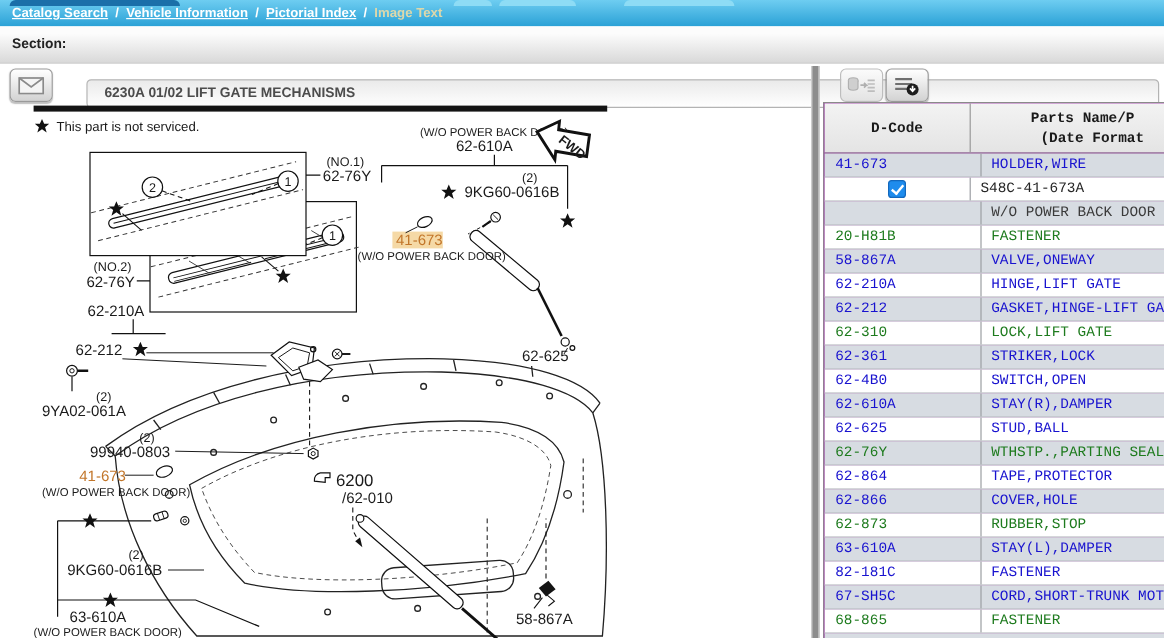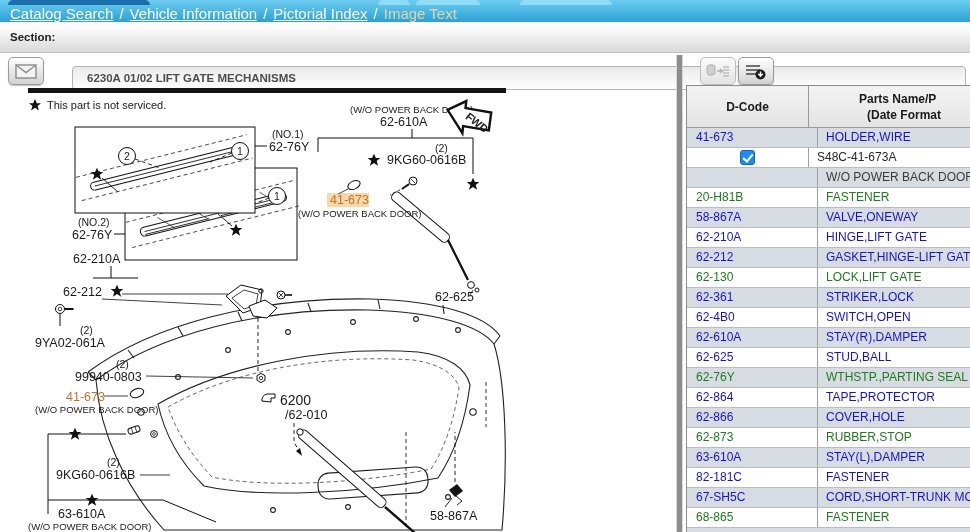--- a/index.html
+++ b/index.html
@@ -7,21 +7,21 @@
        font-family:"Liberation Sans",sans-serif;}
 
   
   .topbar{position:absolute;left:0;top:0;width:970px;height:22px;
           background:linear-gradient(#6ecdf1,#2aa1d6);border-bottom:1px solid #bfe6f6;}
   .tab{position:absolute;top:0;height:5px;border-radius:5px 5px 0 0;}
   .tab.dark{left:8px;width:142px;background:#1b6fa9;}
   .tab.lt1{left:378px;width:32px;background:#8edcf5;}
   .tab.lt2{left:416px;width:64px;background:#8edcf5;}
   .tab.lt3{left:520px;width:92px;background:#8edcf5;}
-  .crumbs{position:absolute;left:10px;top:5px;font-size:15px;font-weight:normal;color:#fff;white-space:nowrap;}
+  .crumbs{position:absolute;left:10px;top:5px;font-size:11px;font-weight:bold;color:#fff;white-space:nowrap;}
   .crumbs a{color:#fff;text-decoration:underline;cursor:pointer;}
   .crumbs .sep{margin:0 6px;text-decoration:none;}
   .crumbs .active{color:#ddd8ab;text-decoration:none;}
 
   
   .sectionbar{position:absolute;left:0;top:22px;width:970px;height:30px;
               background:linear-gradient(#fcfcfc 20%,#d9d9d9);border-bottom:1px solid #c2c2c2;}
   .section-label{position:absolute;left:10px;top:9px;font-size:11.5px;font-weight:bold;color:#222;}
   .section-box{position:absolute;left:72px;top:3px;width:878px;height:22px;border:1px solid #b3b3b3;
                border-radius:4px;background:linear-gradient(#eaeaea,#ffffff);
@@ -36,21 +36,21 @@
   .mail-btn{left:8px;top:57px;}
   .btn-export{left:700px;top:57px;}
   .btn-download{left:738px;top:57px;}
 
   
   .splitter{position:absolute;left:676px;top:55px;width:5px;height:477px;background:#8d8d8d;
             border-left:1px solid #d8d8d8;border-right:1px solid #d8d8d8;cursor:col-resize;}
 
   
   .parts-panel{position:absolute;left:686px;top:85px;width:284px;height:447px;overflow:hidden;
-               border-top:1px solid #8a8a8a;border-left:1px solid #8a8a8a;background:#a21caf;}
+               border-top:1px solid #8a8a8a;border-left:1px solid #8a8a8a;background:#a21caf;font-family:Liberation Mono, monospace;}
   .ptable{width:480px;font-size:12px;}
   .thead{display:flex;height:41px;background:linear-gradient(#f3f3f3,#e4e4e4);
          border-bottom:1px solid #999;font-weight:bold;color:#1a1a1a;}
   .th1{width:121px;border-right:1px solid #999;display:flex;align-items:center;justify-content:center;}
   .th2{flex:1;padding-top:5px;line-height:16px;}
   .th2 .l1{padding-left:50px;}
   .th2 .l2{padding-left:58px;}
   .trow{display:flex;height:19px;border-bottom:1px solid #b9bdc2;background:#fff;}
   .trow.shaded{background:#d7dce2;}
   .cell-code{width:121px;border-right:1px solid #9c9fa3;padding-left:9px;line-height:19px;
@@ -356,21 +356,21 @@
     <span class="cell-code blue">62-210A</span>
     <span class="cell-name blue">HINGE,LIFT GATE</span>
   </div>
 
   <div class="trow shaded">
     <span class="cell-code blue">62-212</span>
     <span class="cell-name blue">GASKET,HINGE-LIFT GATE</span>
   </div>
 
   <div class="trow">
-    <span class="cell-code green">62-130</span>
+    <span class="cell-code green">62-310</span>
     <span class="cell-name green">LOCK,LIFT GATE</span>
   </div>
 
   <div class="trow shaded">
     <span class="cell-code blue">62-361</span>
     <span class="cell-name blue">STRIKER,LOCK</span>
   </div>
 
   <div class="trow">
     <span class="cell-code blue">62-4B0</span>

